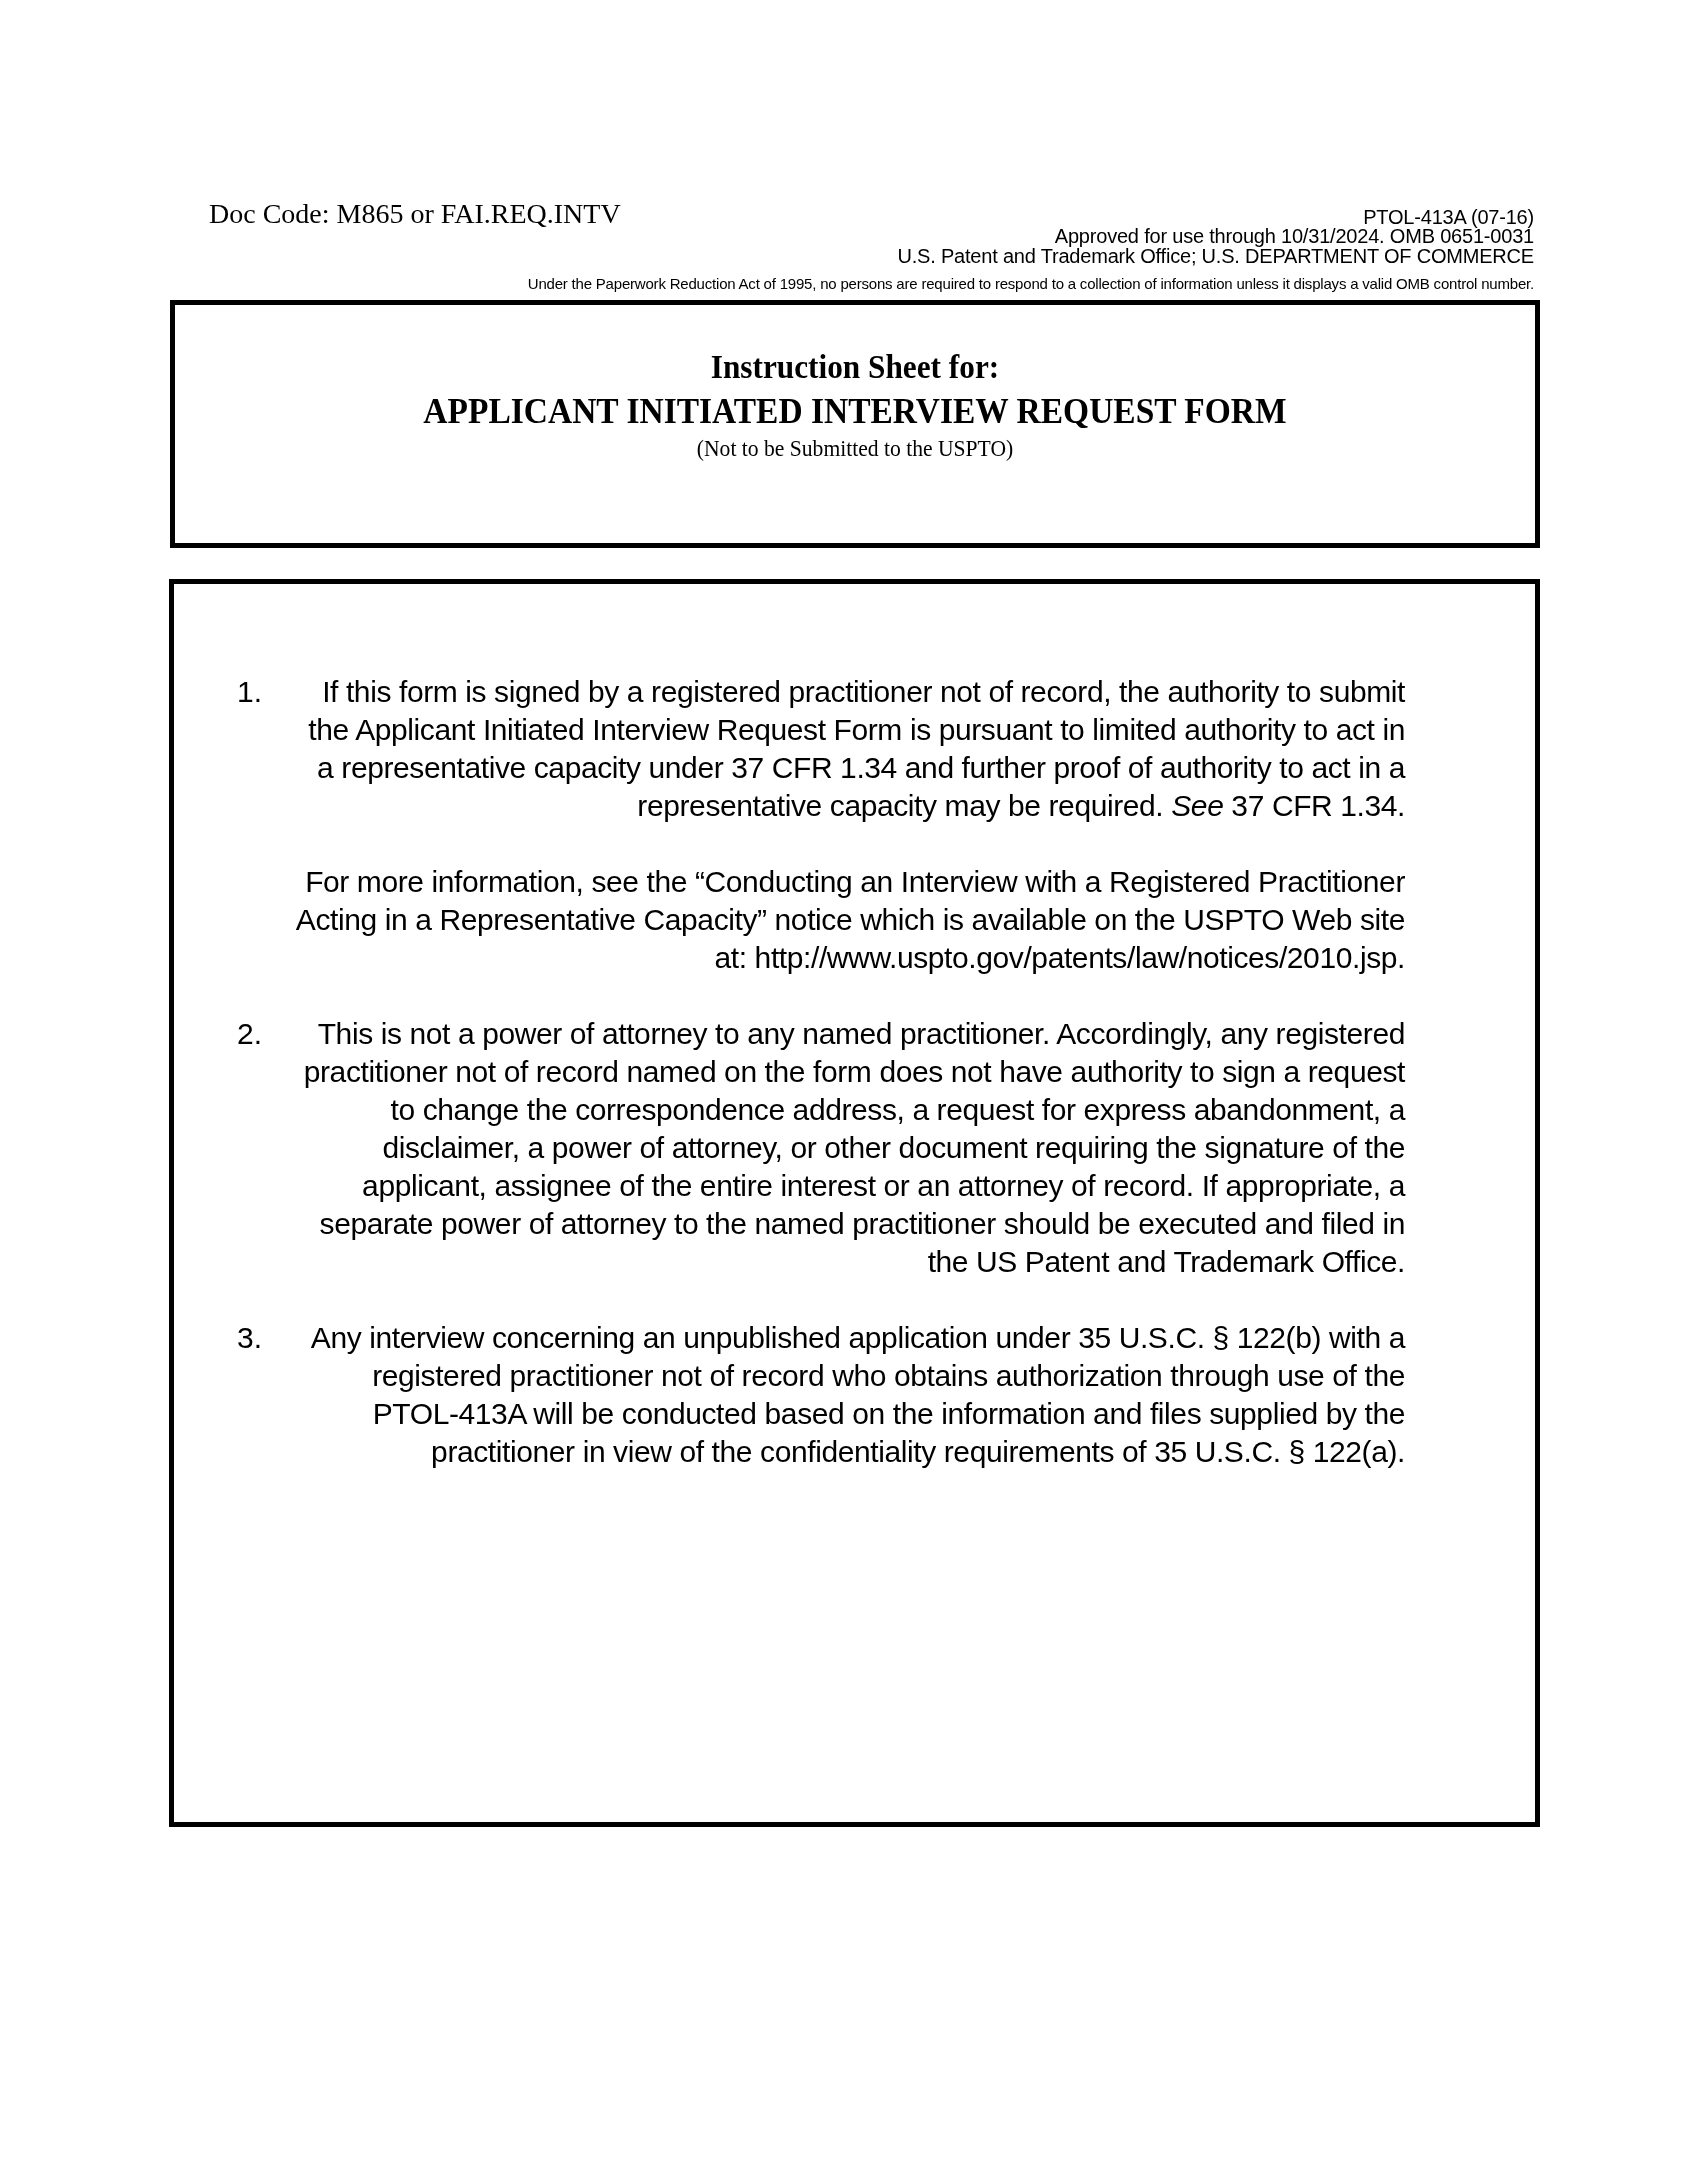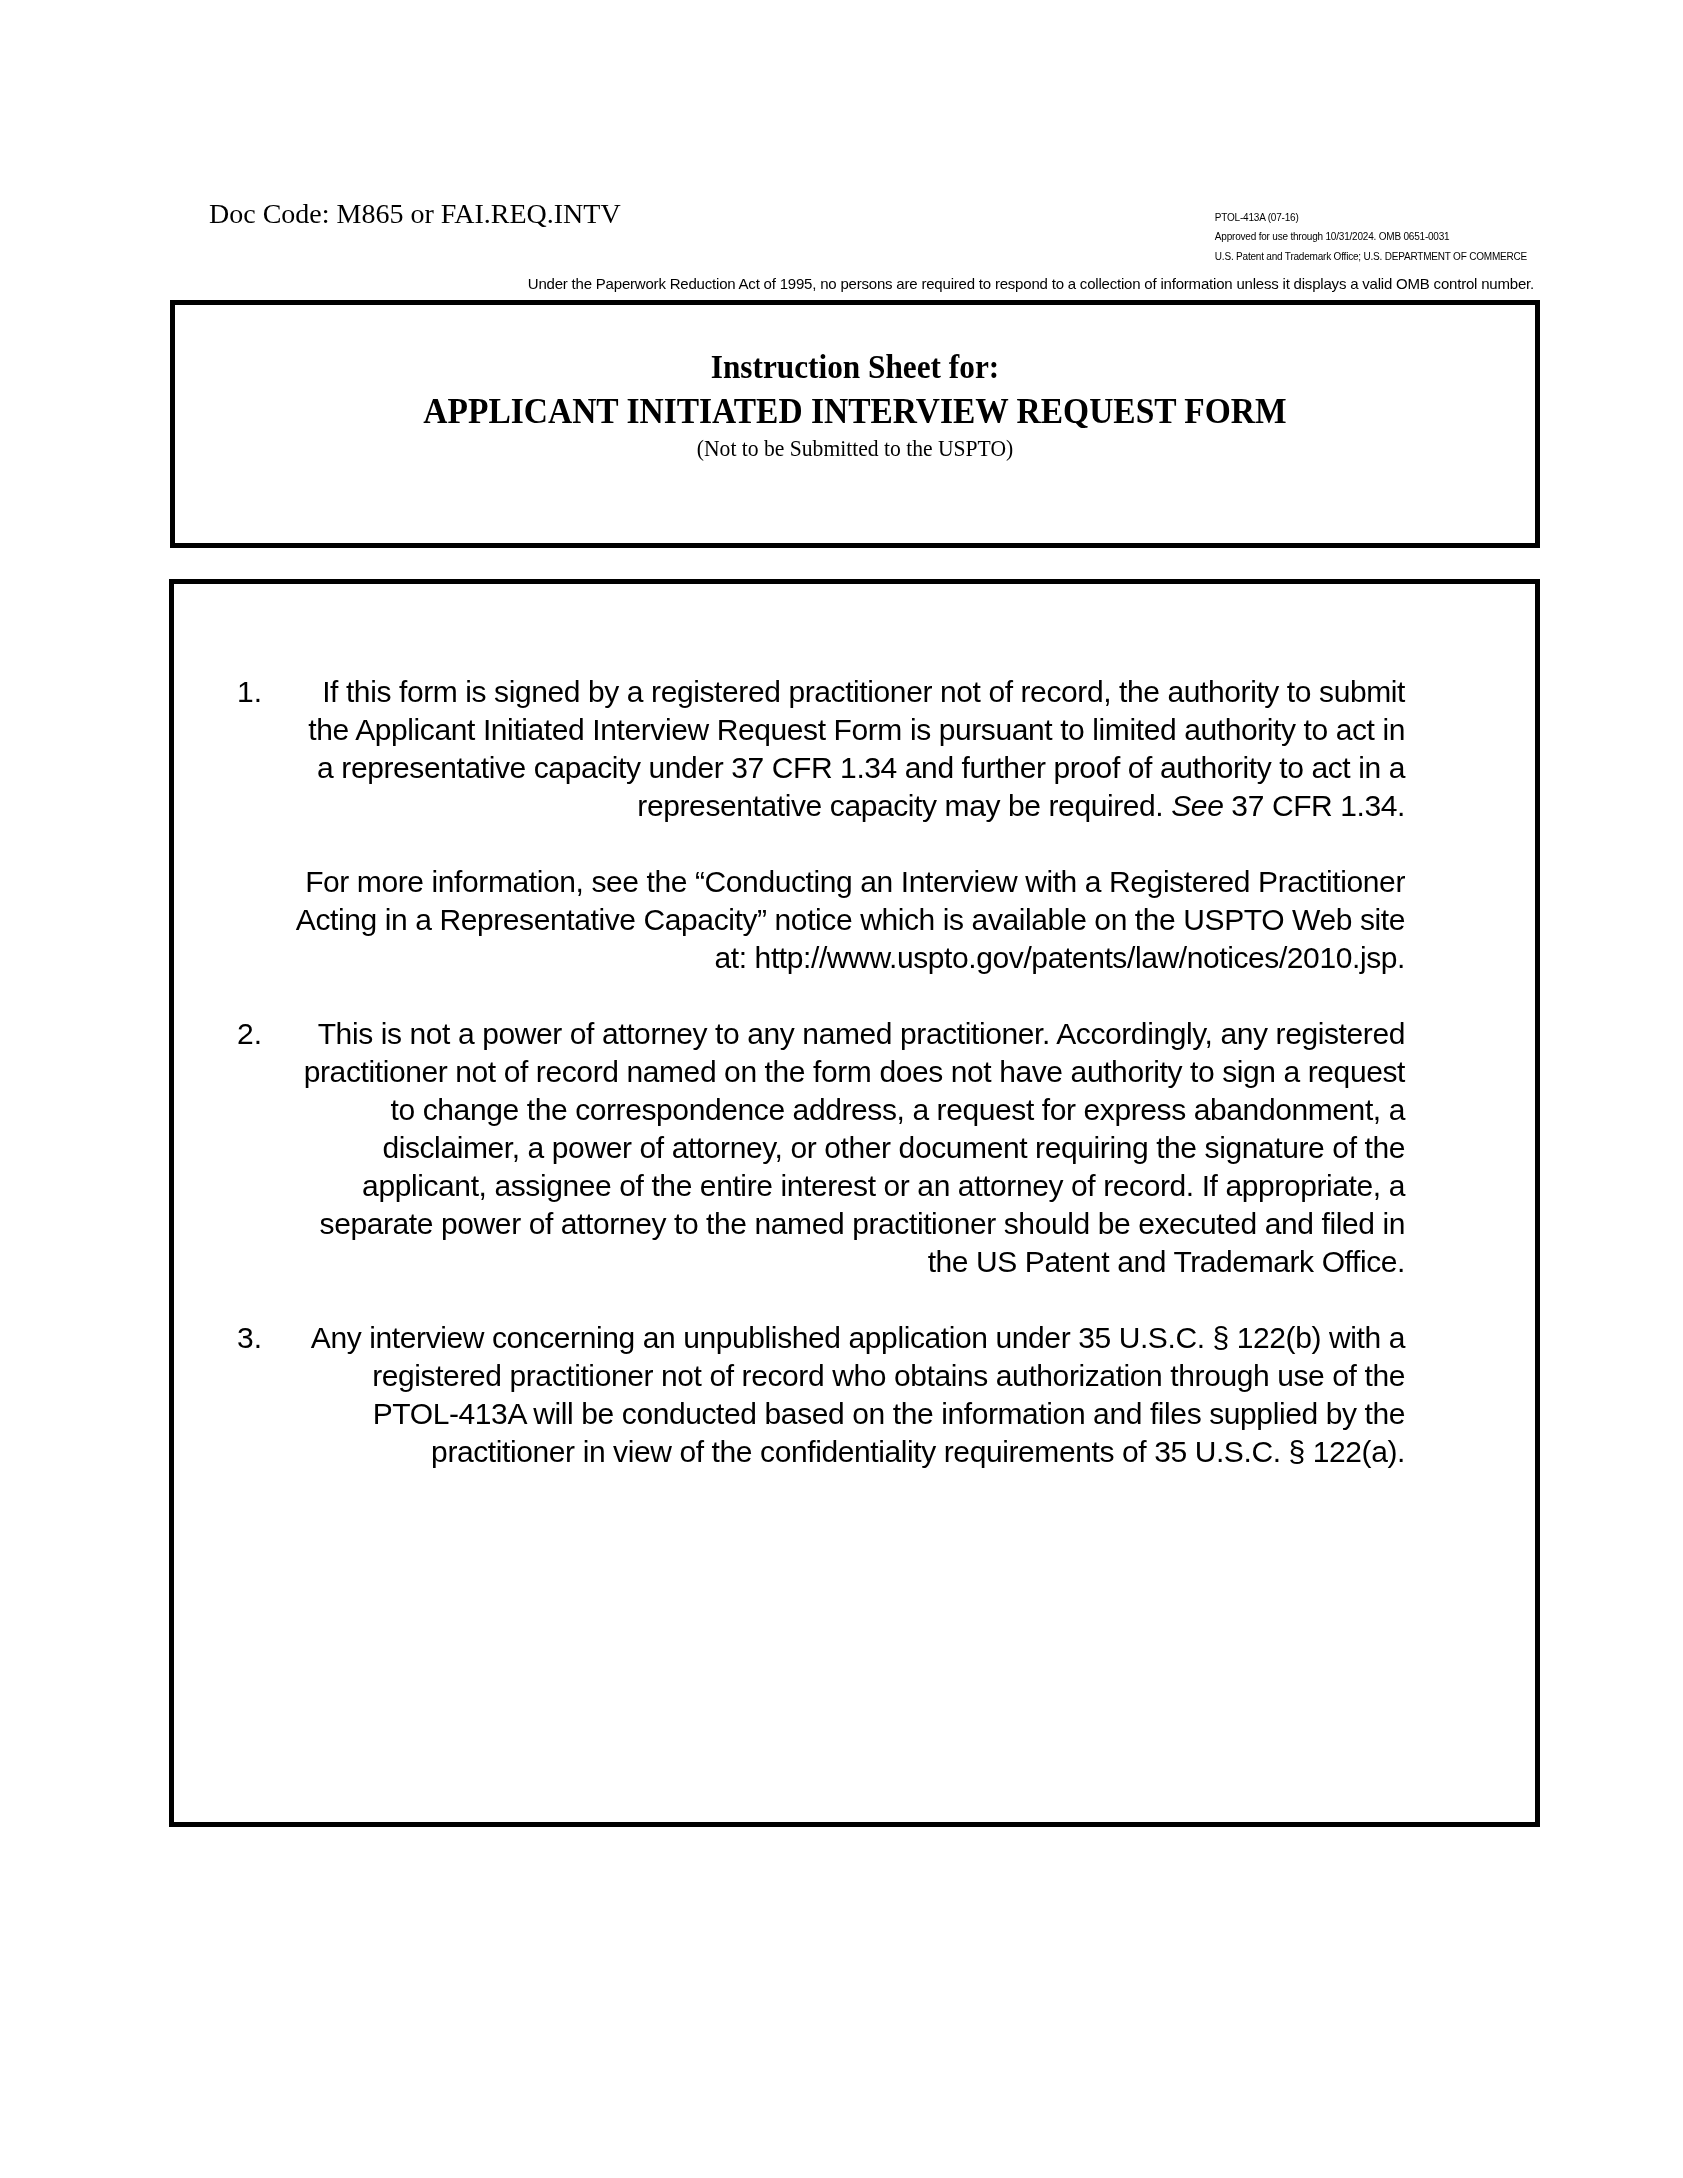--- a/index.html
+++ b/index.html
@@ -4,23 +4,24 @@
   <style>
     html, body { margin: 0; padding: 0; background: #ffffff; }
     body { width: 1683px; height: 2178px; position: relative; overflow: hidden; color: #000; }
 
     .doc-code {
       position: absolute; left: 209px; top: 198px;
       font-family: "Liberation Serif", "DejaVu Serif", serif;
       font-size: 28px; line-height: 32px; white-space: nowrap;
     }
     .meta-right {
-      position: absolute; right: 156px; top: 208px;
+      position: absolute; right: 149px; top: 208px;
+      text-align: right;
       font-family: "Liberation Sans", "DejaVu Sans", sans-serif;
-      font-size: 10px; line-height: 19.3px; white-space: nowrap;
+      font-size: 20px; line-height: 19.3px; white-space: nowrap;
     }
     .meta-right .l { display: block; letter-spacing: -0.2px; }
     .paperwork {
       position: absolute; right: 149px; top: 274px;
       font-family: "Liberation Sans", "DejaVu Sans", sans-serif;
       font-size: 15px; line-height: 19px; white-space: nowrap; letter-spacing: -0.2px;
     }
 
     .box {
       position: absolute; border: 5px solid #000; box-sizing: border-box; background: #fff;

